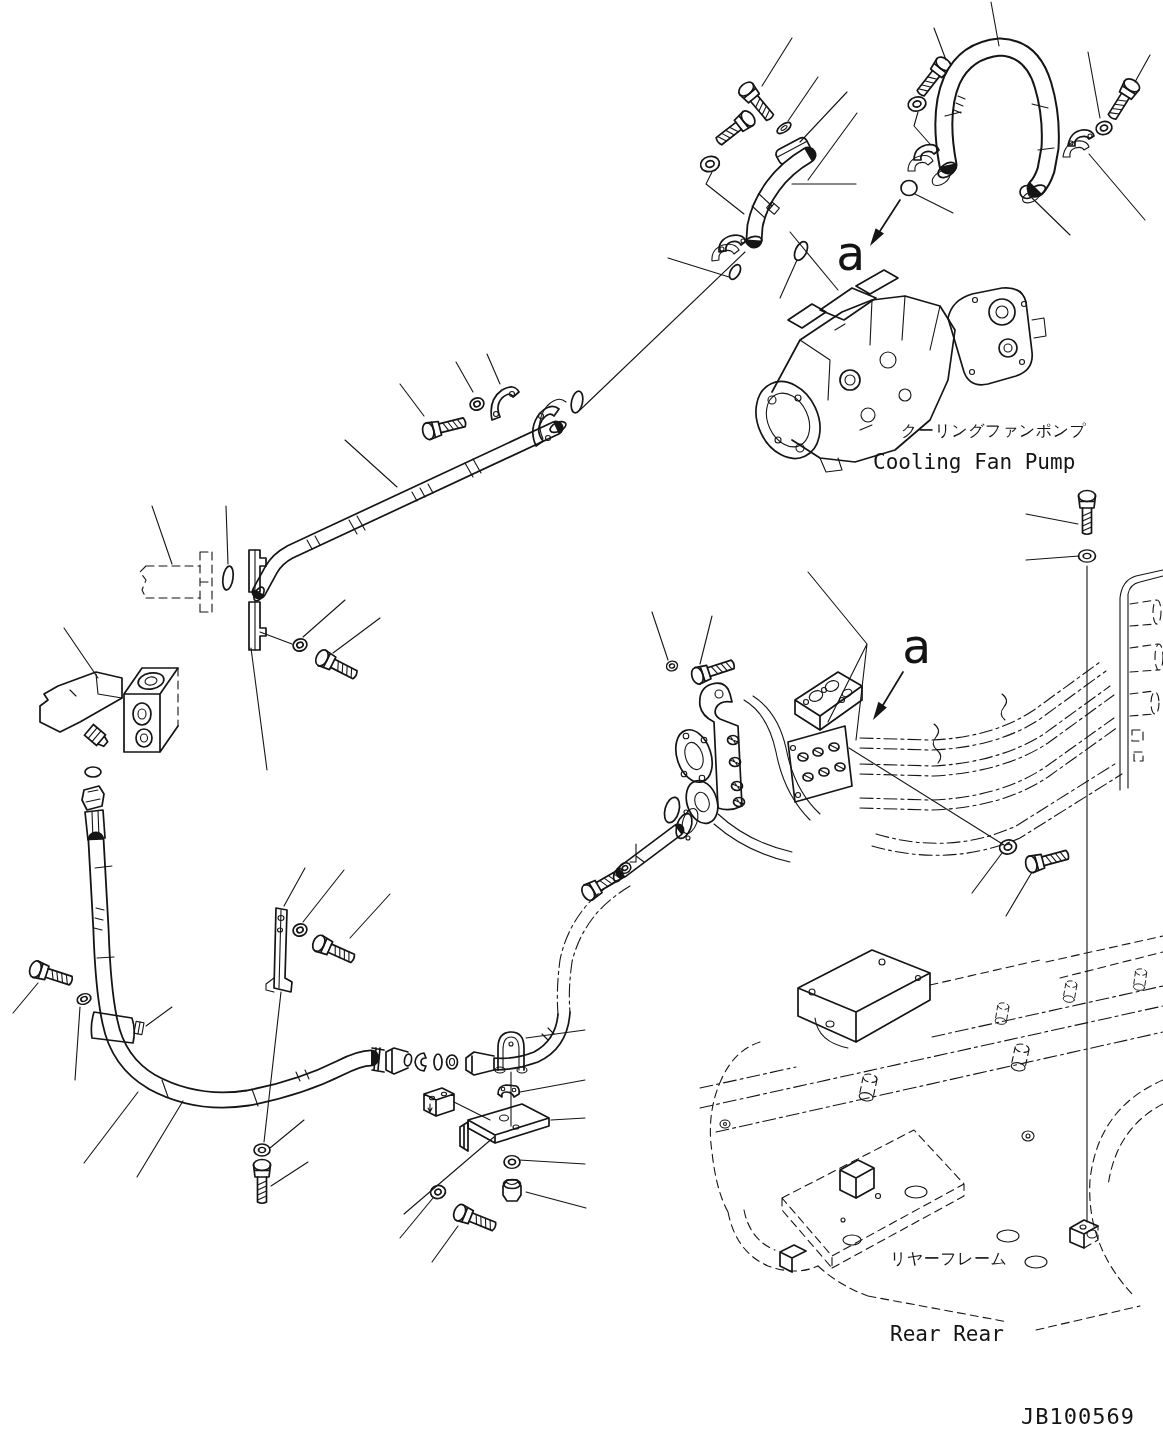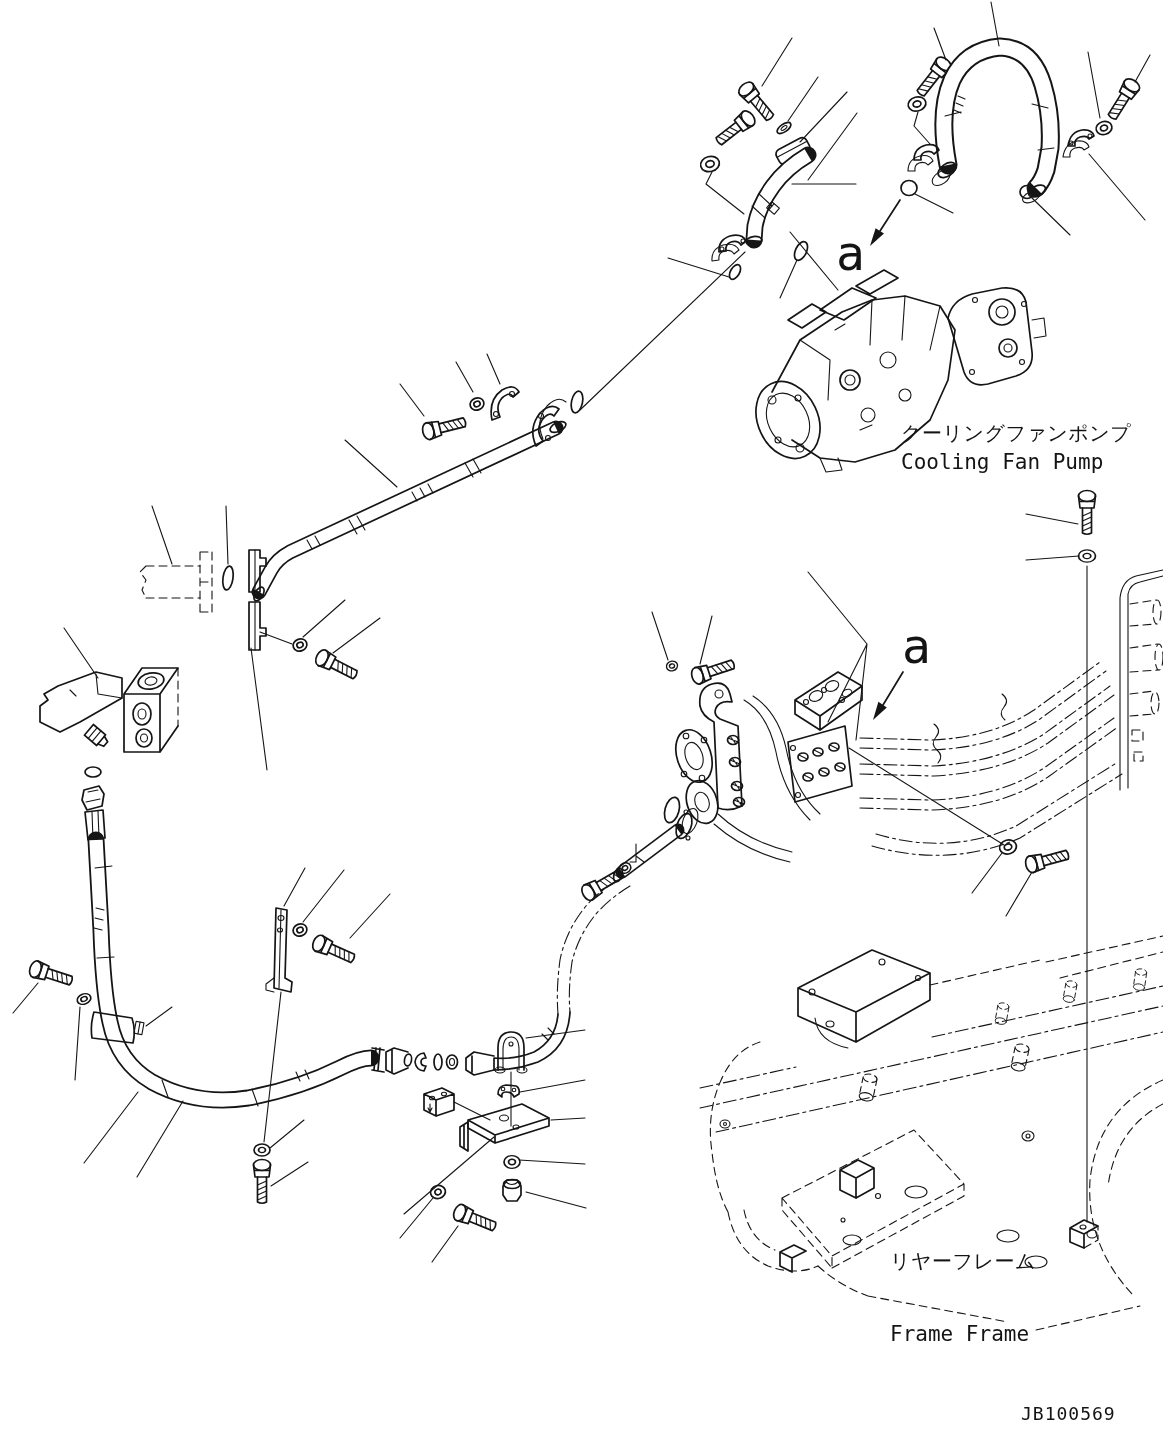--- a/index.html
+++ b/index.html
@@ -1,22 +1,22 @@
 <!DOCTYPE html>
 <html><head>
 <meta charset="utf-8">
 <style>
   html,body{margin:0;padding:0;background:#e8e8e8}
   .stage{position:relative;width:1163px;height:1451px;background:#fff;margin:0 auto;
          font-family:"DejaVu Sans Mono","DejaVu Sans",monospace;color:#111;overflow:hidden}
   .stage svg{position:absolute;left:0;top:0}
   .lbl{position:absolute;white-space:nowrap;line-height:1.15;color:#141414}
-  .lbl-jp{font-size:20px;letter-spacing:.5px}
+  .lbl-jp{font-size:16px;letter-spacing:.5px}
   .lbl-en{font-size:21px}
-  .lbl-code{font-size:18px;letter-spacing:1px}
+  .lbl-code{font-size:22px;letter-spacing:1px}
   .lbl-marker{font-size:48px}
   
   .k{stroke:#151515;fill:none;stroke-width:1.7;stroke-linecap:round;stroke-linejoin:round}
   .t{stroke-width:1.1}
   .kw{stroke:#fff;fill:none;stroke-linecap:butt}
   .f{fill:#151515;stroke:none}
   .dsh{stroke-dasharray:8 5}
   .dd{stroke-dasharray:13 4 3 4}
 </style>
 </head>
@@ -484,20 +484,20 @@
   <path class="k t dsh" d="M1084 1248 L1098 1240 L1098 1226"></path>
   <ellipse class="k t" cx="1083" cy="1227" rx="3" ry="2"></ellipse>
 
   <path class="k t dsh" d="M818 1266 Q840 1286 868 1296 M868 1296 L1008 1322 M1036 1330 L1140 1306"></path>
 
   <path class="k" d="M780 1252 L794 1245 L806 1251 L792 1258 Z M780 1252 L780 1266 L792 1272 L792 1258"></path>
 </g>
 </svg>
 
 <div class="lbl lbl-jp" style="left:901px;top:422px">クーリングファンポンプ</div>
-<div class="lbl lbl-en" style="left:901px;top:450px">Cooling Fan Pump</div>
+<div class="lbl lbl-en" style="left:873px;top:450px">Cooling Fan Pump</div>
 <div class="lbl lbl-jp" style="left:890px;top:1250px">リヤーフレーム</div>
-<div class="lbl lbl-en" style="left:890px;top:1322px">Frame Frame</div>
+<div class="lbl lbl-en" style="left:890px;top:1322px">Rear Rear</div>
 <div class="lbl lbl-code" style="left:1021px;top:1404px">JB100569</div>
 <div class="lbl lbl-marker" style="left:836px;top:226px">a</div>
 <div class="lbl lbl-marker" style="left:902px;top:619px">a</div>
 
 </div>
 
 </body></html>

